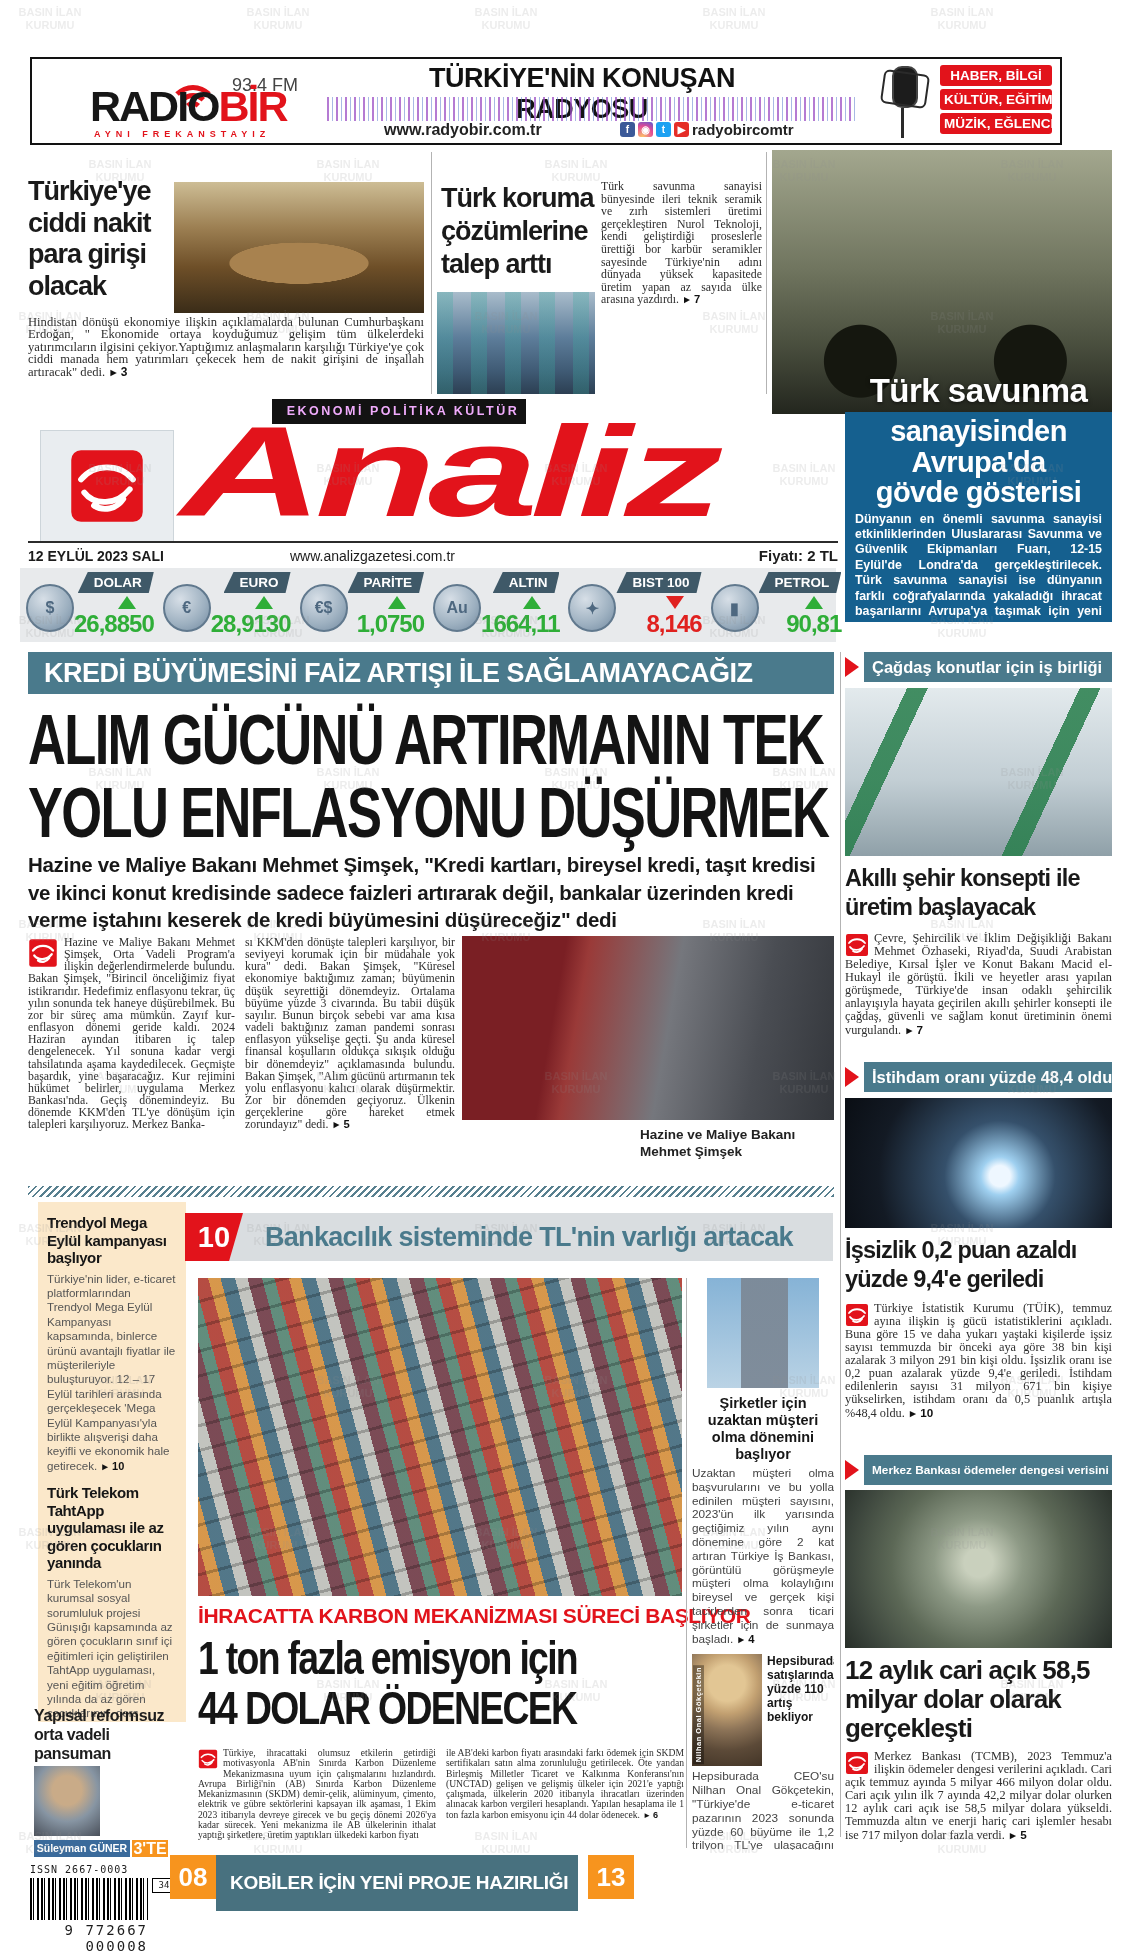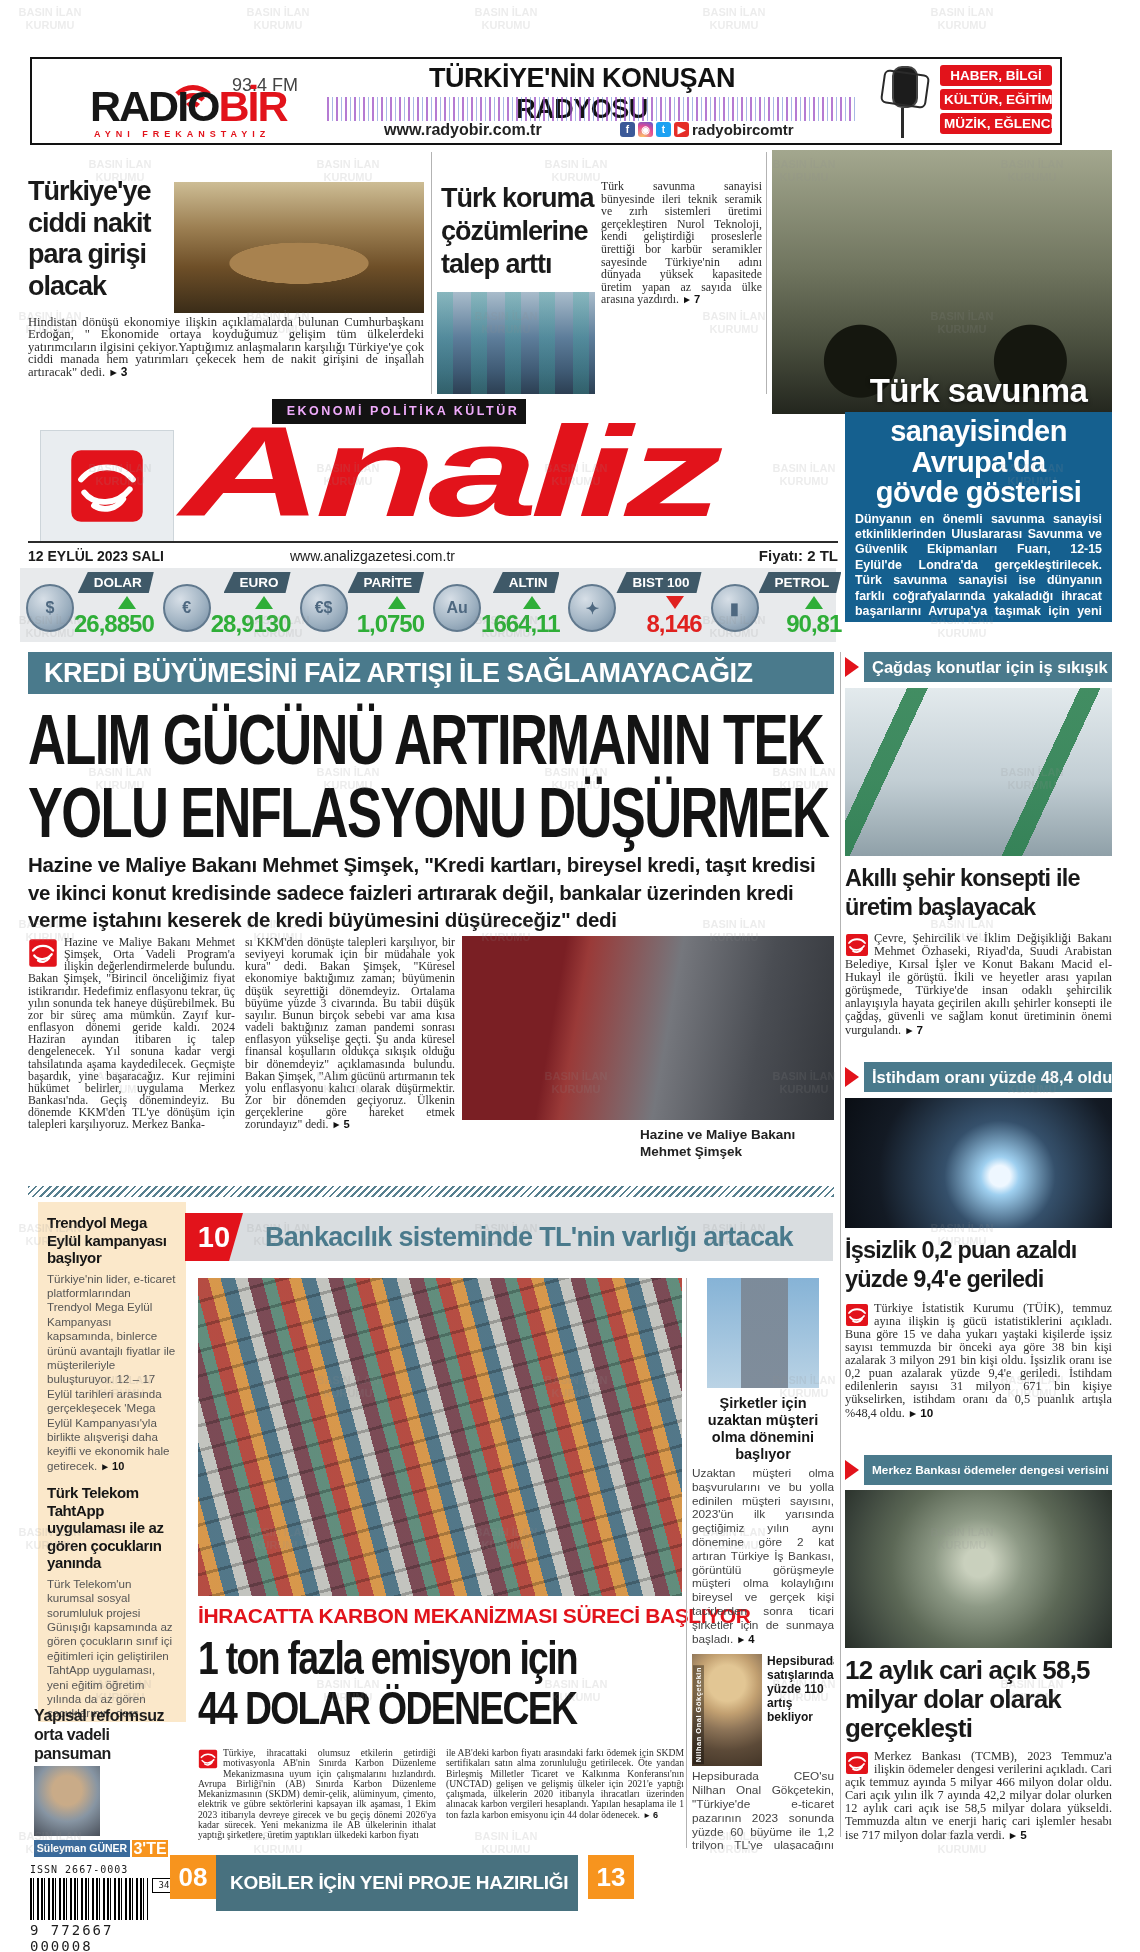--- a/index.html
+++ b/index.html
@@ -111,21 +111,21 @@
   
   .strip-num{background:var(--orange,#f7941e);color:#fff;font-weight:bold;font-size:26px;
       display:flex;align-items:center;justify-content:center;}
   .strip-band{background:var(--teal-dark,#48717f);color:#fff;font-weight:bold;display:flex;align-items:center;
       padding-left:14px;letter-spacing:-.3px;white-space:nowrap;overflow:hidden;}
   
   #col-title{font-weight:bold;font-size:16px;line-height:19px;color:#1d1d1d;letter-spacing:-.4px;}
   #col-name{background:#3a6a9b;color:#fff;font-weight:bold;font-size:10.5px;line-height:17px;text-align:center;}
   #col-page{background:var(--orange,#f7941e);color:#fff;font-weight:bold;font-size:16px;line-height:17px;text-align:center;}
   .barcode{background:repeating-linear-gradient(90deg,#000 0 2px,#fff 2px 3px,#000 3px 4px,#fff 4px 7px,#000 7px 9px,#fff 9px 11px);}
-  .mono{font-family:"DejaVu Sans Mono",monospace;}
+  .mono{font-family:"DejaVu Sans Mono",monospace;text-align:right;}
   
   #wm-layer{position:absolute;left:0;top:0;width:1140px;height:1952px;pointer-events:none;z-index:40;}
   .wm{position:absolute;white-space:pre-line;font-size:11px;line-height:13px;font-weight:bold;color:#8f8f8f;
       opacity:.16;text-align:center;width:120px;}
   .ovl-title{color:#fff;font-weight:bold;font-size:33px;line-height:34px;text-align:center;
       text-shadow:0 1px 4px rgba(0,0,0,.65);letter-spacing:-.5px;}
   #bluebox{background:var(--blue,#15608f);color:#fff;padding:4px 10px;}
   #bluebox .bt{font-weight:bold;font-size:29px;line-height:30.5px;text-align:center;letter-spacing:-.6px;}
   #bluebox .bb{font-weight:bold;font-size:12.4px;line-height:15.4px;text-align:justify;margin-top:4px;}
   #bluebox .jump::before{color:#fff;}
@@ -274,21 +274,21 @@
   </div>
   <div class="abs ph ph-simsek" style="left:462px;top:936px;width:372px;height:184px;"></div>
   <div class="abs caption" style="left:640px;top:1126px;width:195px;">Hazine ve Maliye Bakanı Mehmet Şimşek</div>
 
   <div class="abs vline" style="left:840px;top:652px;height:1185px;"></div>
 
   <div class="abs" style="left:845px;top:652px;width:267px;height:1190px;">
 
     <div class="sb-banner abs" style="left:0;top:0;width:267px;">
       <span class="playtri"></span>
-      <div class="sb-band" style="font-size:16.5px;">Çağdaş konutlar için iş sıkışık</div>
+      <div class="sb-band" style="font-size:16.5px;">Çağdaş konutlar için iş birliği</div>
     </div>
     <div class="abs ph ph-saudi" style="left:0;top:36px;width:267px;height:168px;"></div>
     <div class="abs sb-h" style="left:0;top:212px;width:267px;">Akıllı şehir konsepti ile üretim başlayacak</div>
     <p class="abs serif sb-body" style="left:0;top:280px;width:267px;height:122px;margin:0;">
       <span class="bug-s">
           <svg viewBox="0 0 24 24">
             <rect x="1" y="1" width="22" height="22" rx="2" fill="#e2131b"></rect>
             <path d="M5 14c3 4 10 4 14-1M4 10c4-5 12-5 16 0M8 18c3 2 7 1 9-2" stroke="#fff" fill="none" stroke-width="1.8" stroke-linecap="round"></path>
           </svg>
         </span>

